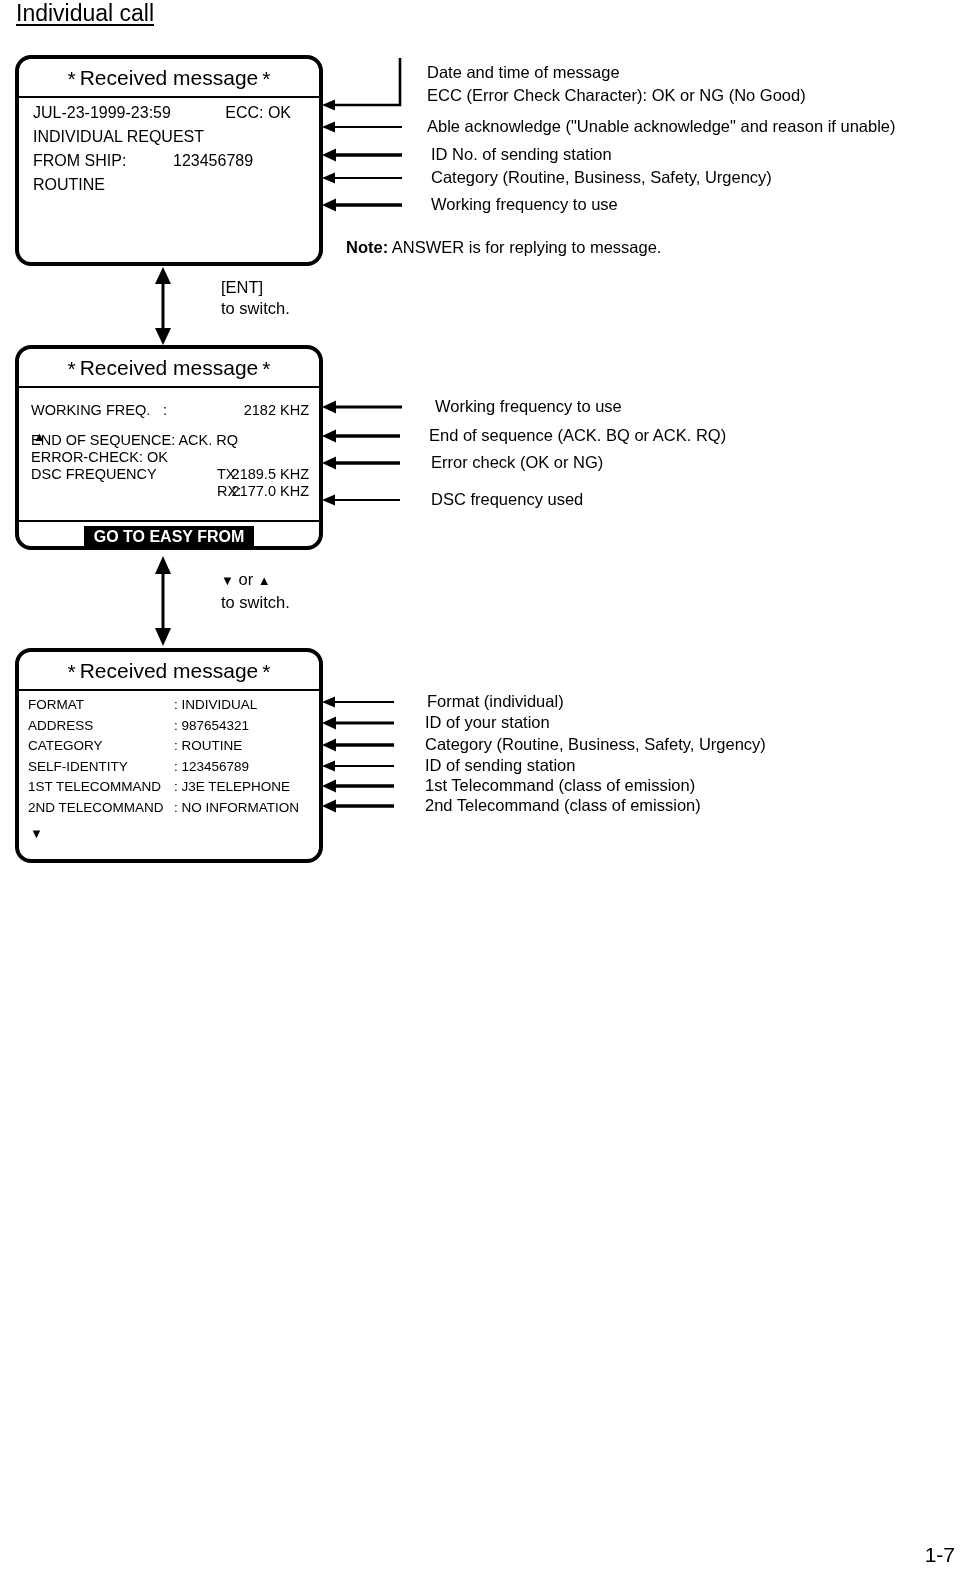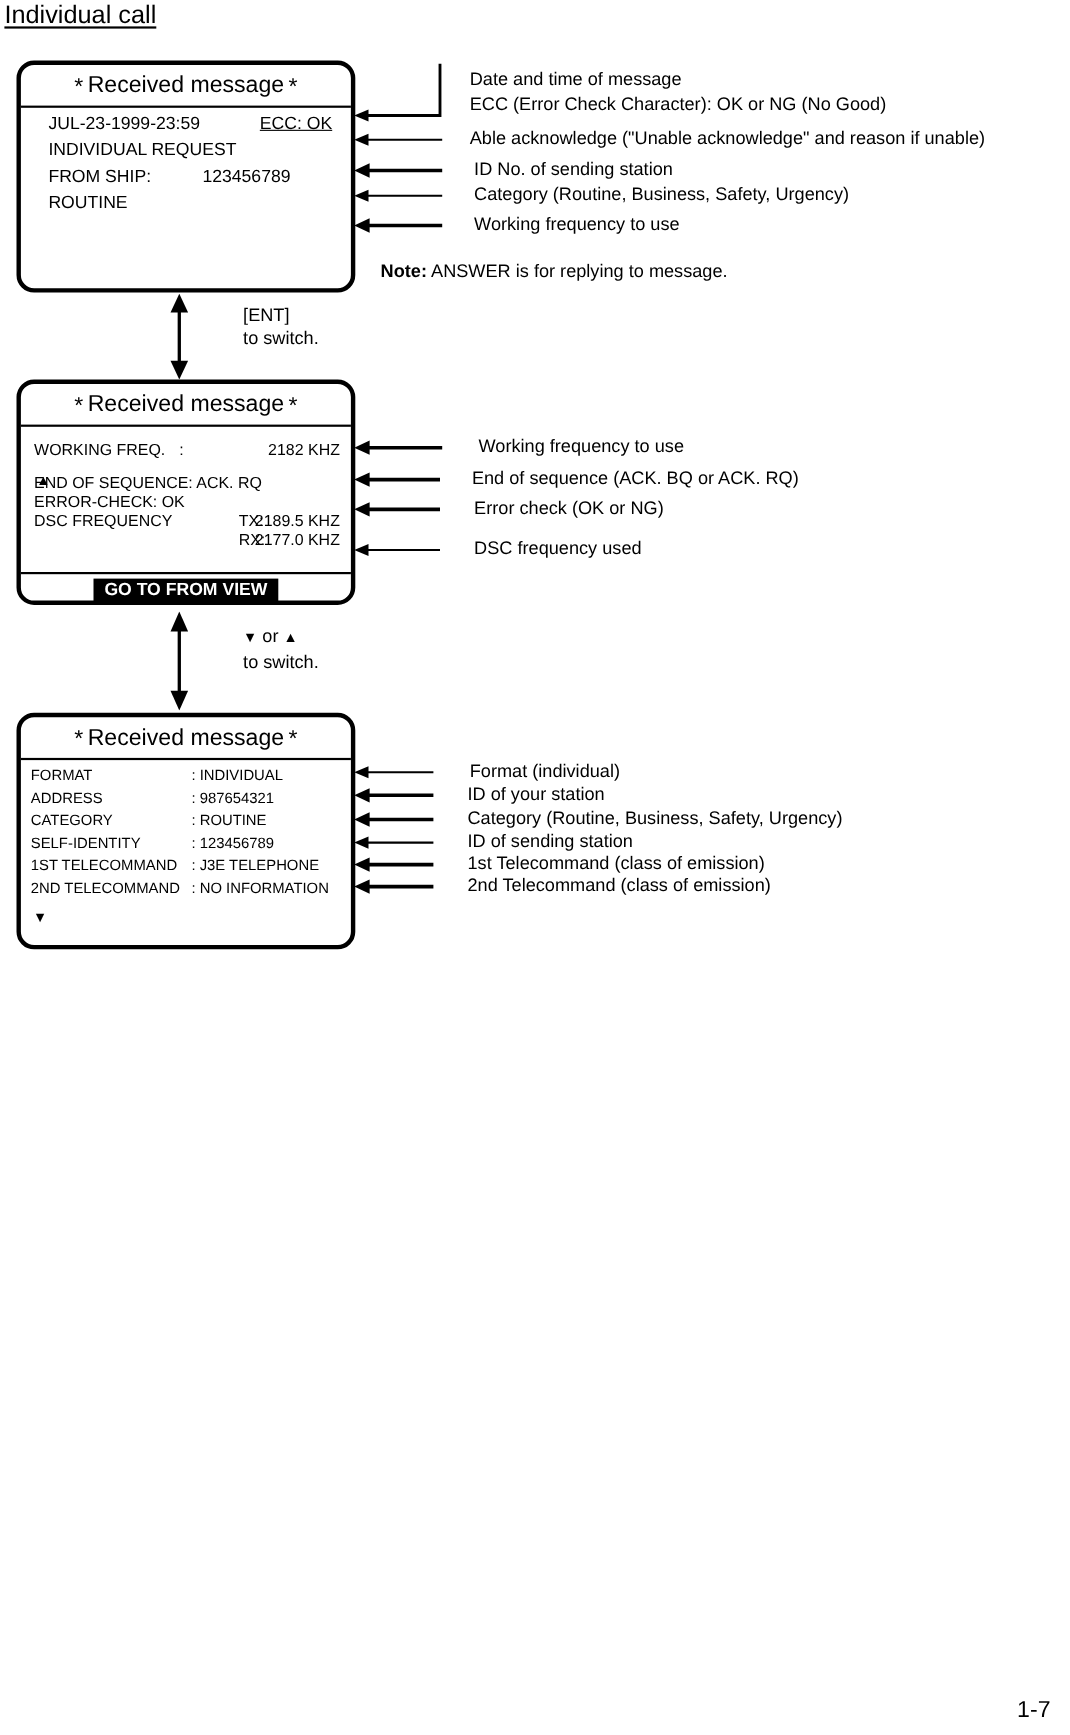--- a/index.html
+++ b/index.html
@@ -12,21 +12,21 @@
     height: 1577px;
     position: relative;
     font-family: "Liberation Sans", sans-serif;
     color: #000000;
     overflow: hidden;
   }
 
   
   #page-title {
     position: absolute;
-    left: 4px;
+    left: 16px;
     top: 0px;
     font-size: 23px;
     line-height: 26px;
     letter-spacing: 0px;
     text-decoration: underline;
     text-underline-offset: 3px;
     white-space: nowrap;
   }
 
   
@@ -67,33 +67,32 @@
     color: #fff;
     font-weight: bold;
     padding: 1px 7px 2px 5px;
     white-space: nowrap;
     font-size: 15px;
     line-height: 17px;
   }
 
   
   #panel1 { left: 15px; top: 55px; width: 308px; height: 211px; }
-  #panel1 .lcd-body { height: 122px; padding: 3px 12px 0 25px; }
+  #panel1 .lcd-body { height: 122px; padding: 3px 12px 0 14px; }
   #panel1 .row {
     position: relative;
     font-size: 16px;
     line-height: 24px;
     height: 24px;
     white-space: nowrap;
   }
   #panel1 .row .r {
     position: absolute;
-    right: 5px;
+    right: 16px;
     top: 0;
-    text-decoration: underline;
   }
   #panel1 .row .mid {
     position: absolute;
     left: 140px;
     top: 0;
   }
   #panel1 .lcd-footer { height: 31px; padding: 3px 6px 0 12px; }
 
   
   #panel2 { left: 15px; top: 345px; width: 308px; height: 205px; }
@@ -266,21 +265,21 @@
       <span>DSC FREQUENCY</span>
       <span class="c3">TX:</span>
       <span class="c2">2189.5 KHZ</span>
     </div>
     <div class="line">
       <span class="c4">RX:</span>
       <span class="c2">2177.0 KHZ</span>
     </div>
   </div>
   <div class="lcd-footer">
-    <span class="softkey-inv" style="font-size:16px;padding:2px 10px 3px 10px;">GO TO FROM VIEW</span>
+    <span class="softkey-inv" style="font-size:16px;padding:2px 10px 3px 10px;">GO TO EASY FROM</span>
   </div>
 </div>
 
 <div class="annot-group" style="left:322px; top:388px; width:500px; height:130px;">
   <svg width="500" height="130" viewBox="0 0 500 130">
     <line x1="12" y1="19" x2="80" y2="19" stroke="#000" stroke-width="3.2"></line>
     <path d="M 0 19 L 14 12.5 L 14 25.5 Z" fill="#000"></path>
     <line x1="12" y1="48" x2="78" y2="48" stroke="#000" stroke-width="3.4"></line>
     <path d="M 0 48 L 14 41.5 L 14 54.5 Z" fill="#000"></path>
     <line x1="12" y1="75" x2="78" y2="75" stroke="#000" stroke-width="3.4"></line>

